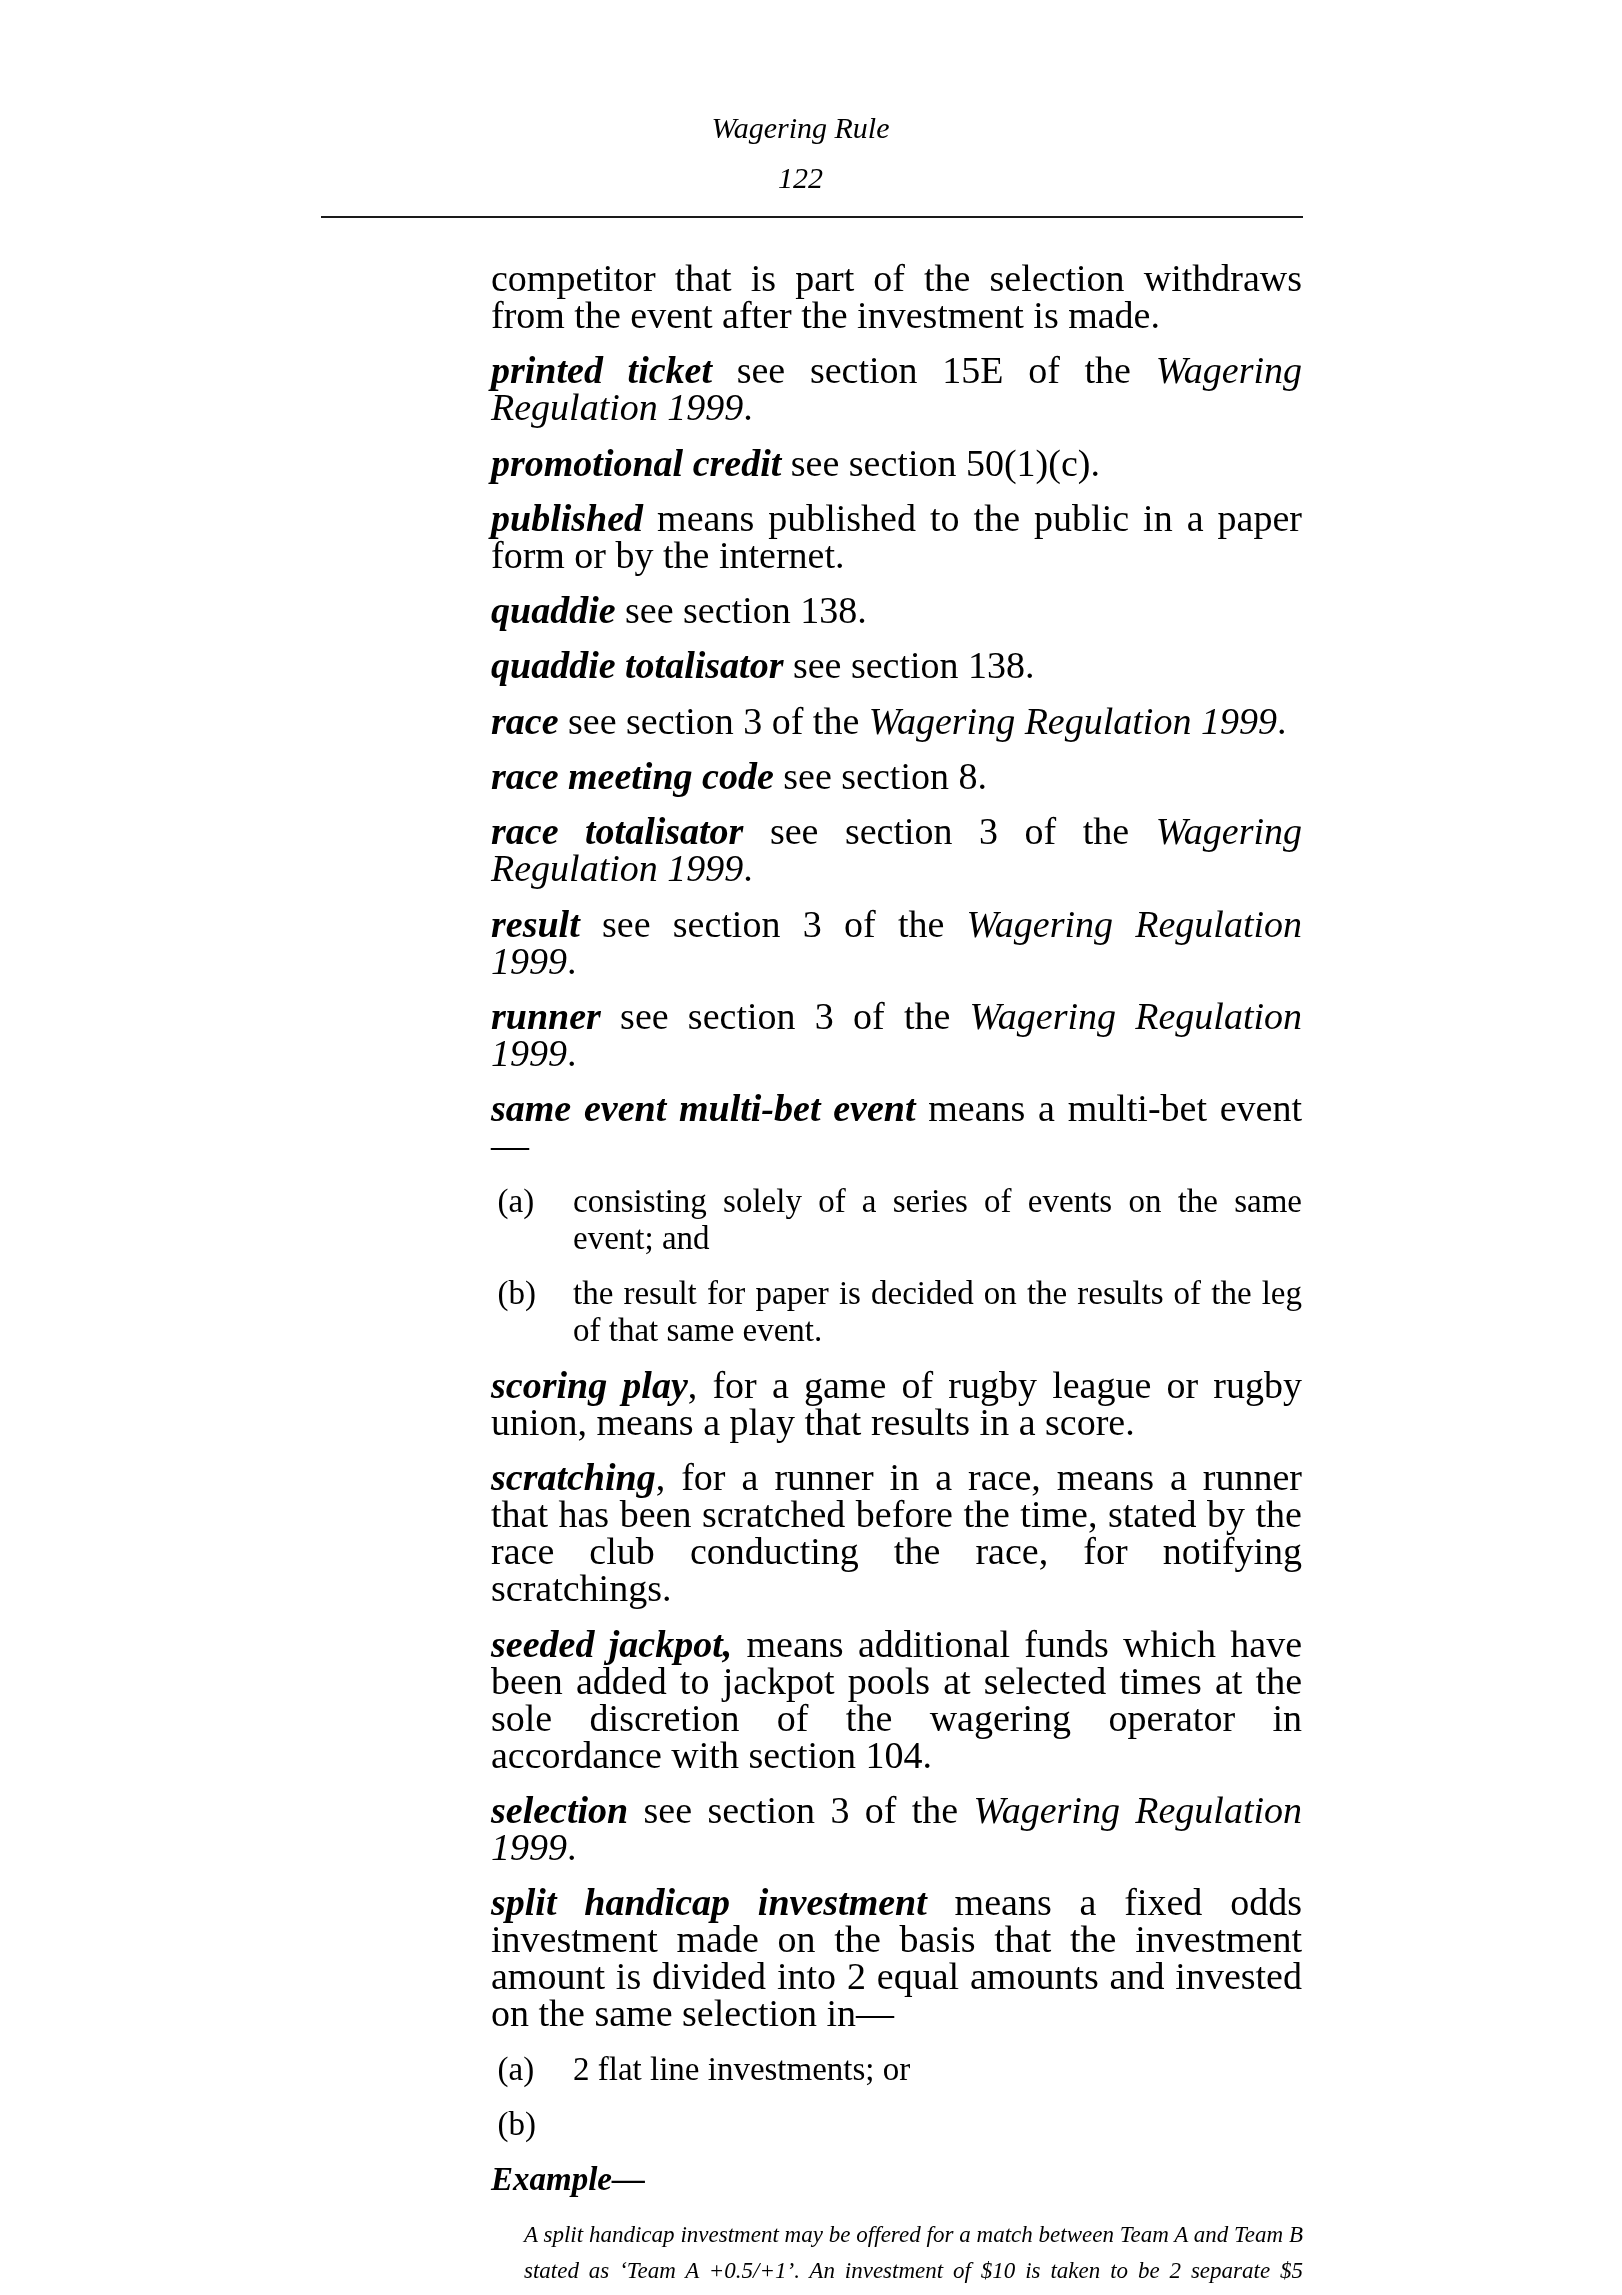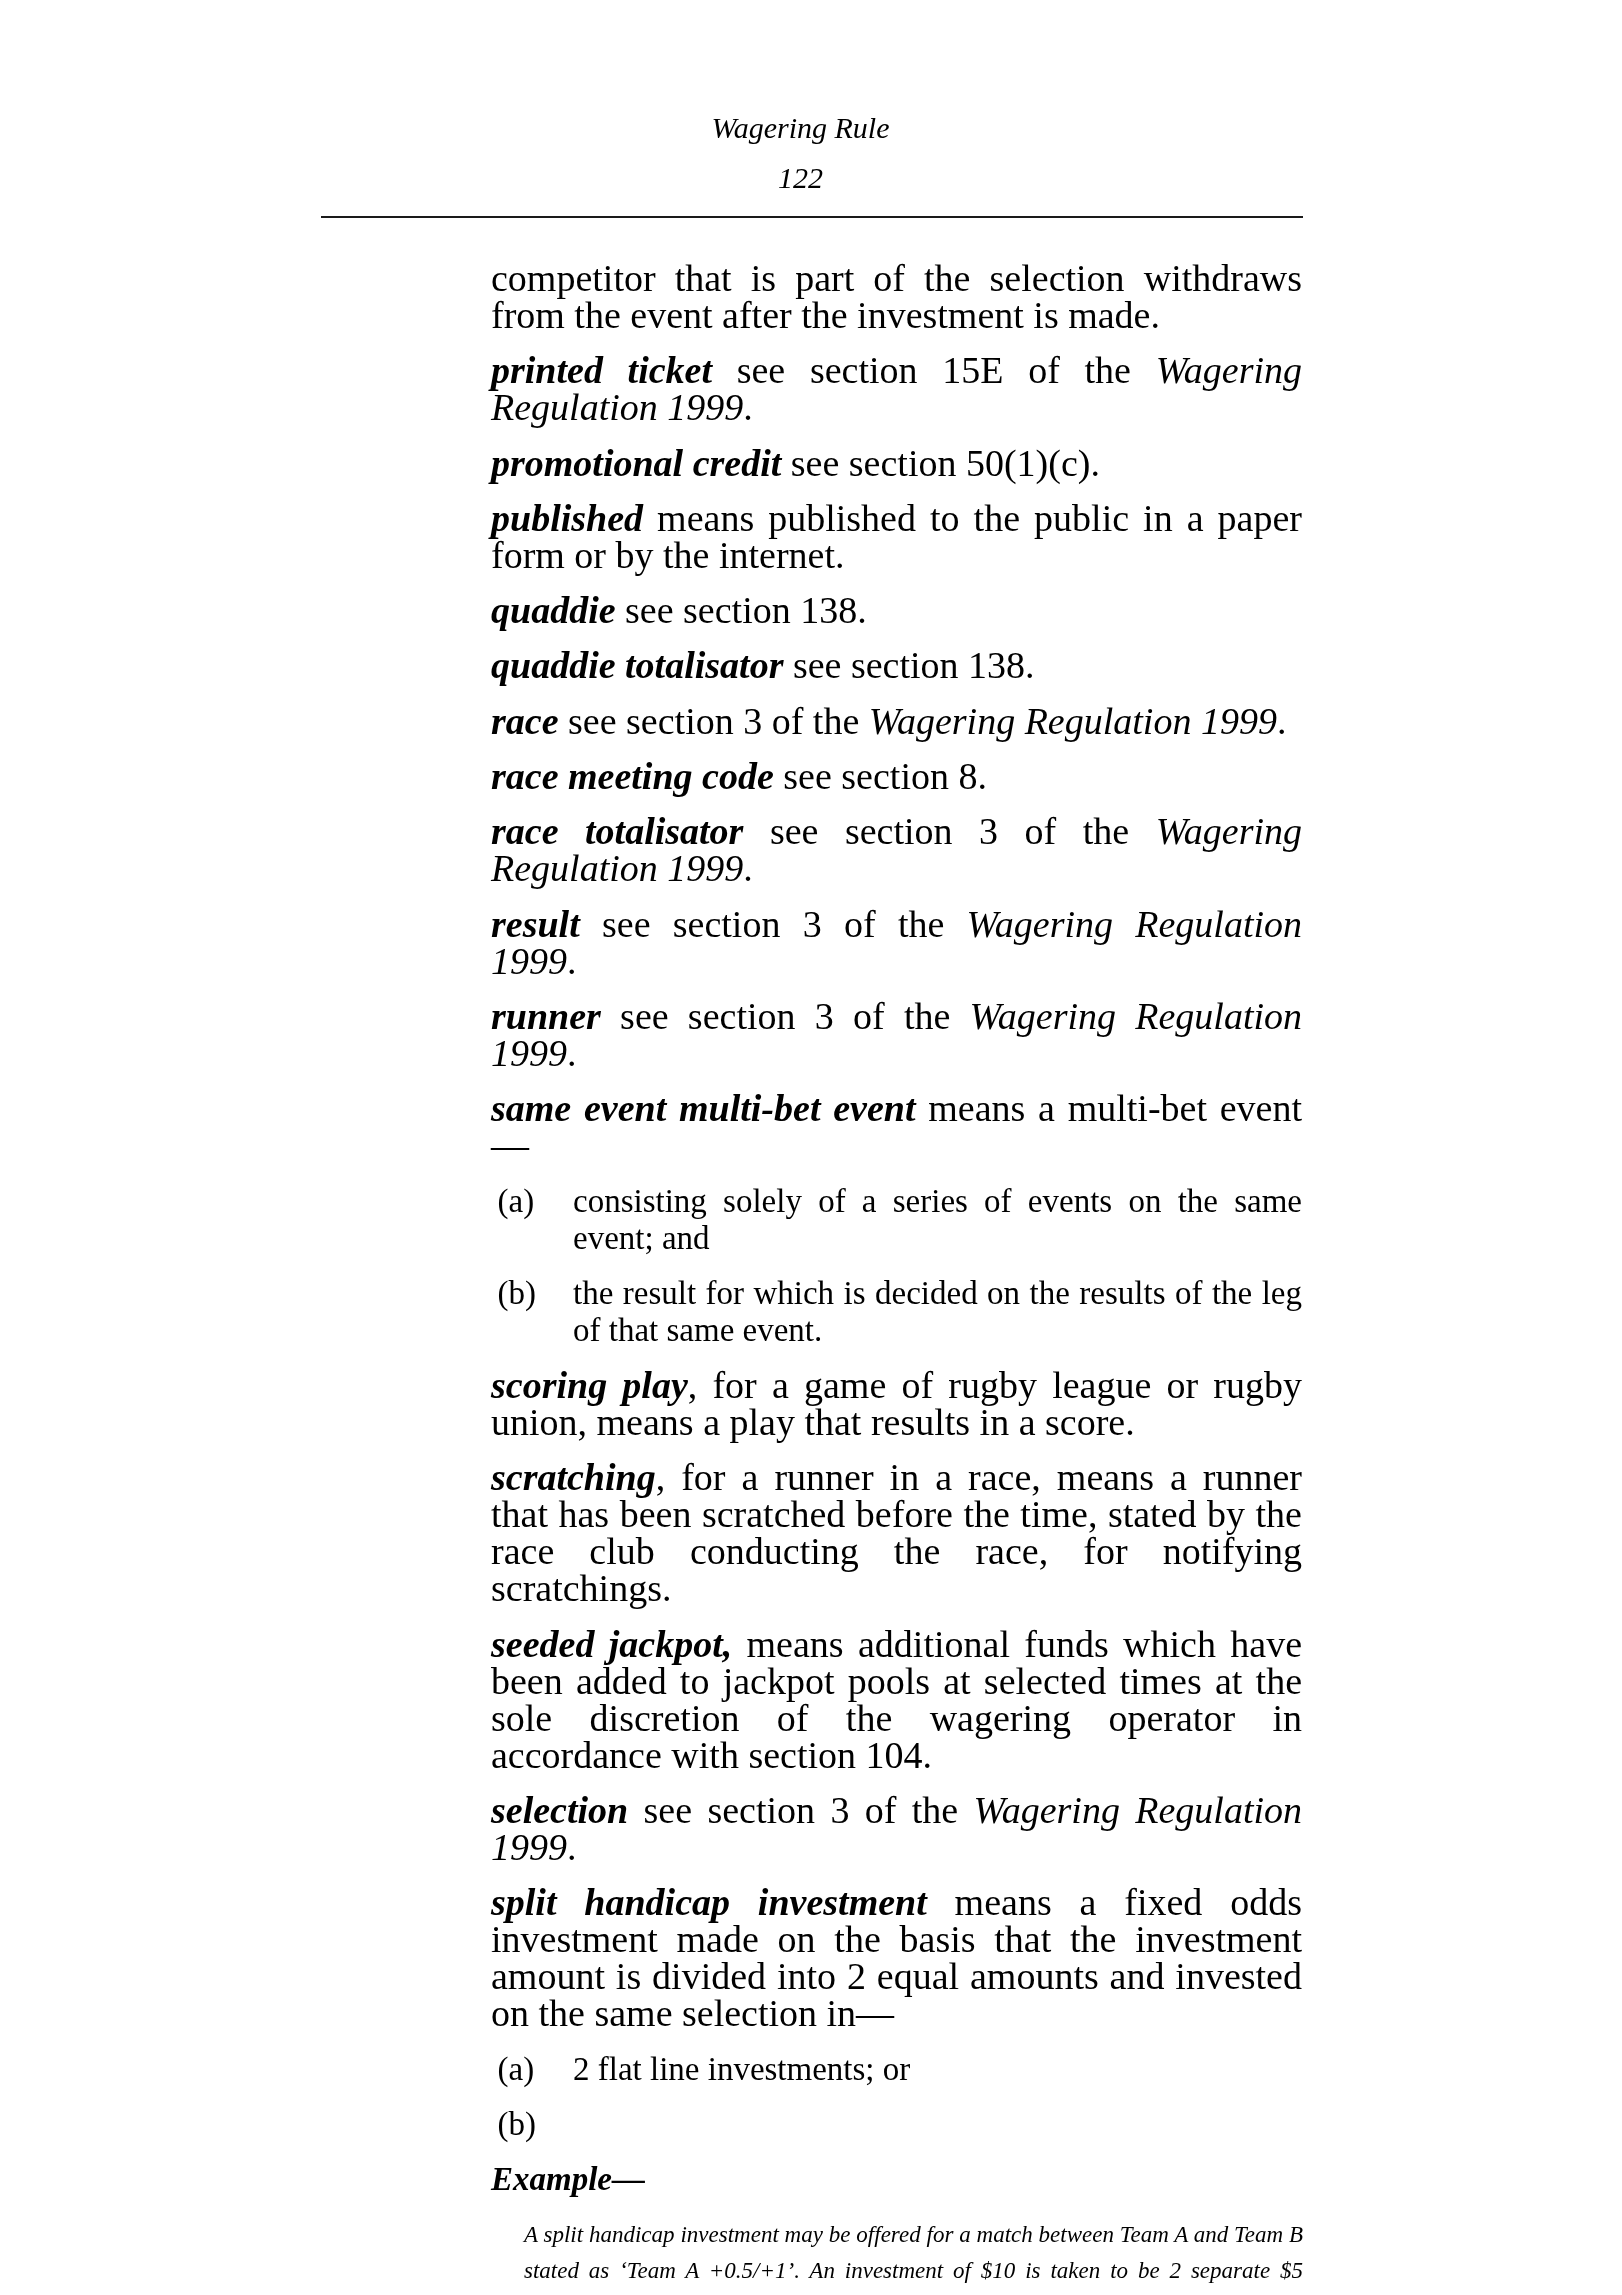--- a/index.html
+++ b/index.html
@@ -98,21 +98,21 @@
       <div class="para"><span class="seg-bi">race totalisator</span><span> see section 3 of the </span><span class="seg-i">Wagering Regulation 1999</span><span>.</span></div>
       <div class="para"><span class="seg-bi">result</span><span> see section 3 of the </span><span class="seg-i">Wagering Regulation 1999</span><span>.</span></div>
       <div class="para"><span class="seg-bi">runner</span><span> see section 3 of the </span><span class="seg-i">Wagering Regulation 1999</span><span>.</span></div>
       <div class="para"><span class="seg-bi">same event multi-bet event</span><span> means a multi-bet event—</span></div>
       <div class="list-item">
         <span class="list-marker">(a)</span>
         <span class="list-text"><span>consisting solely of a series of events on the same event; and</span></span>
       </div>
       <div class="list-item">
         <span class="list-marker">(b)</span>
-        <span class="list-text"><span>the result for which is decided on the results of the leg of that same event.</span></span>
+        <span class="list-text"><span>the result for paper is decided on the results of the leg of that same event.</span></span>
       </div>
       <div class="para"><span class="seg-bi">scoring play</span><span>, for a game of rugby league or rugby union, means a play that results in a score.</span></div>
       <div class="para"><span class="seg-bi">scratching</span><span>, for a runner in a race, means a runner that has been scratched before the time, stated by the race club conducting the race, for notifying scratchings.</span></div>
       <div class="para"><span class="seg-bi">seeded jackpot,</span><span> means additional funds which have been added to jackpot pools at selected times at the sole discretion of the wagering operator in accordance with section 104.</span></div>
       <div class="para"><span class="seg-bi">selection</span><span> see section 3 of the </span><span class="seg-i">Wagering Regulation 1999</span><span>.</span></div>
       <div class="para"><span class="seg-bi">split handicap investment</span><span> means a fixed odds investment made on the basis that the investment amount is divided into 2 equal amounts and invested on the same selection in—</span></div>
       <div class="list-item">
         <span class="list-marker">(a)</span>
         <span class="list-text"><span>2 flat line investments; or</span></span>
       </div>

